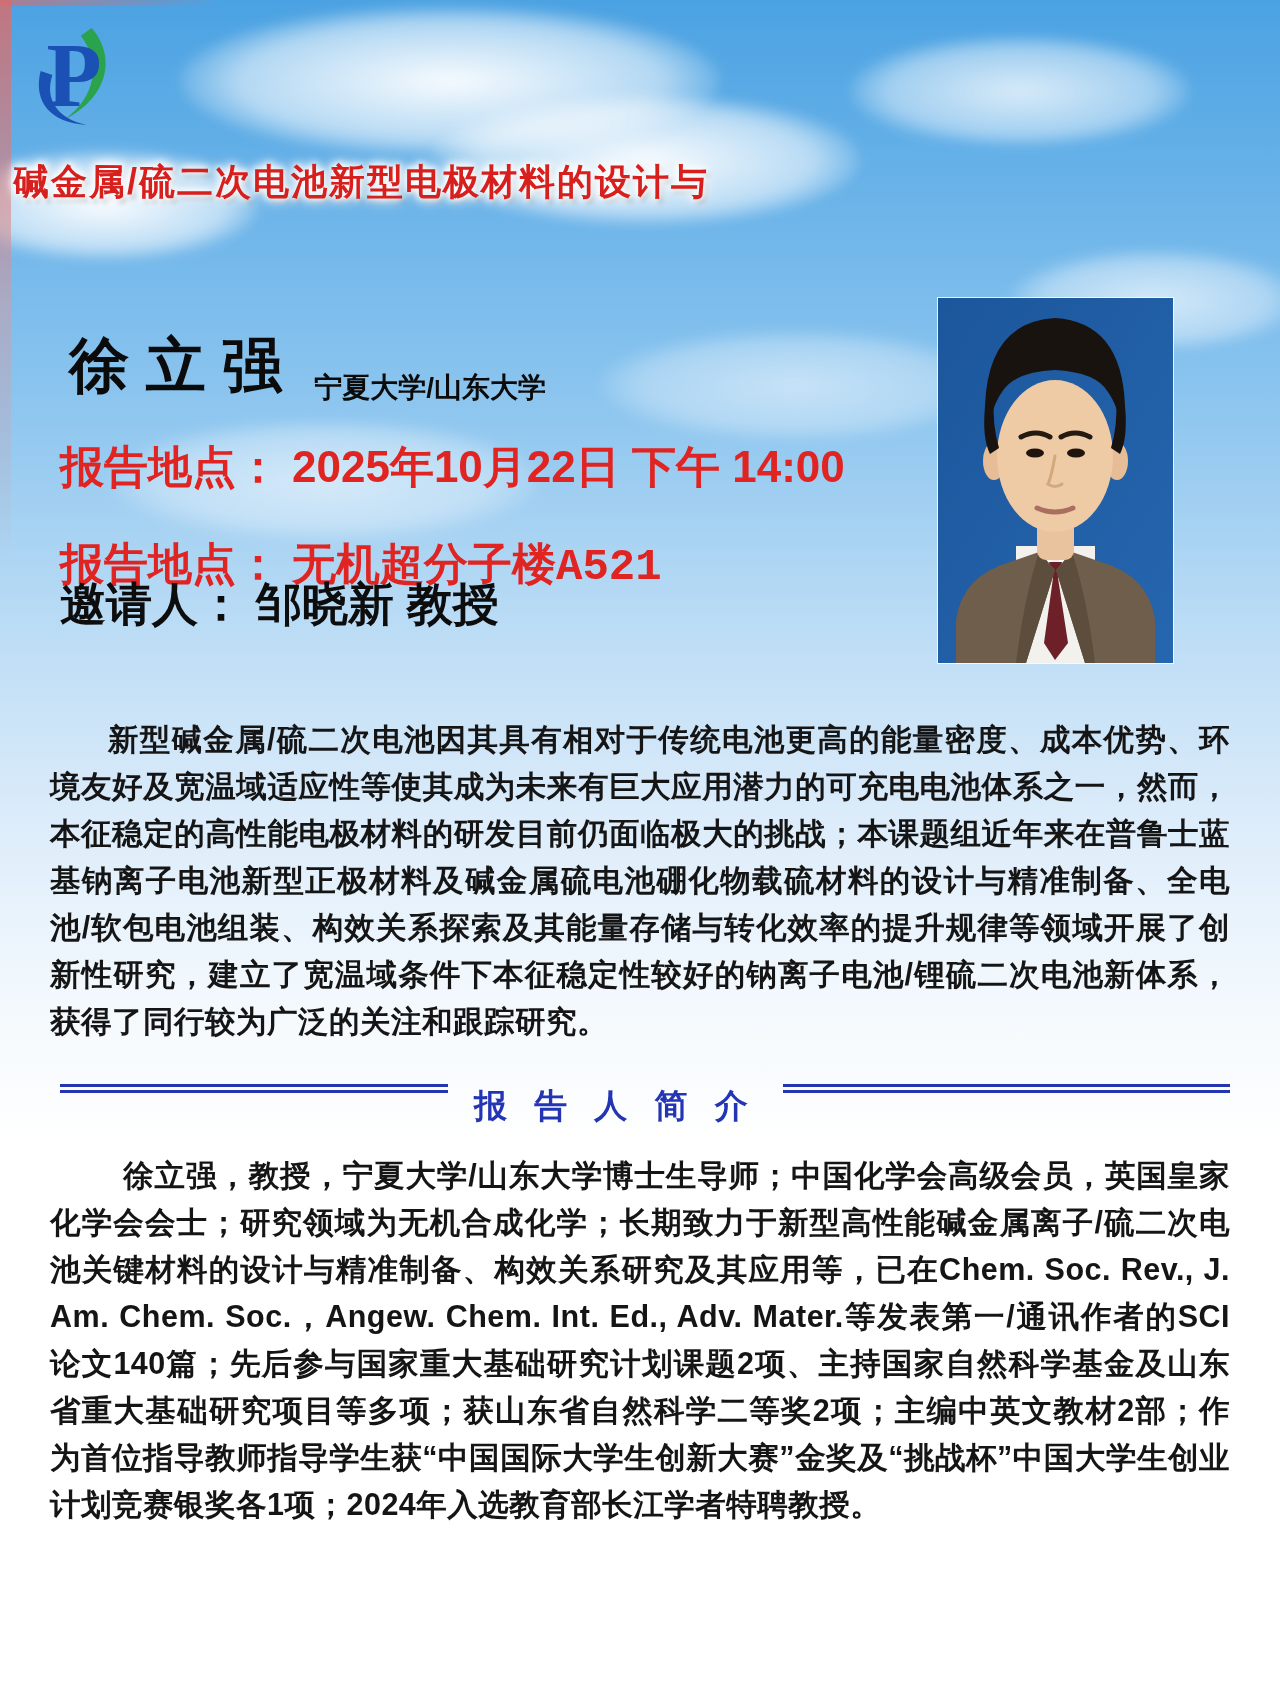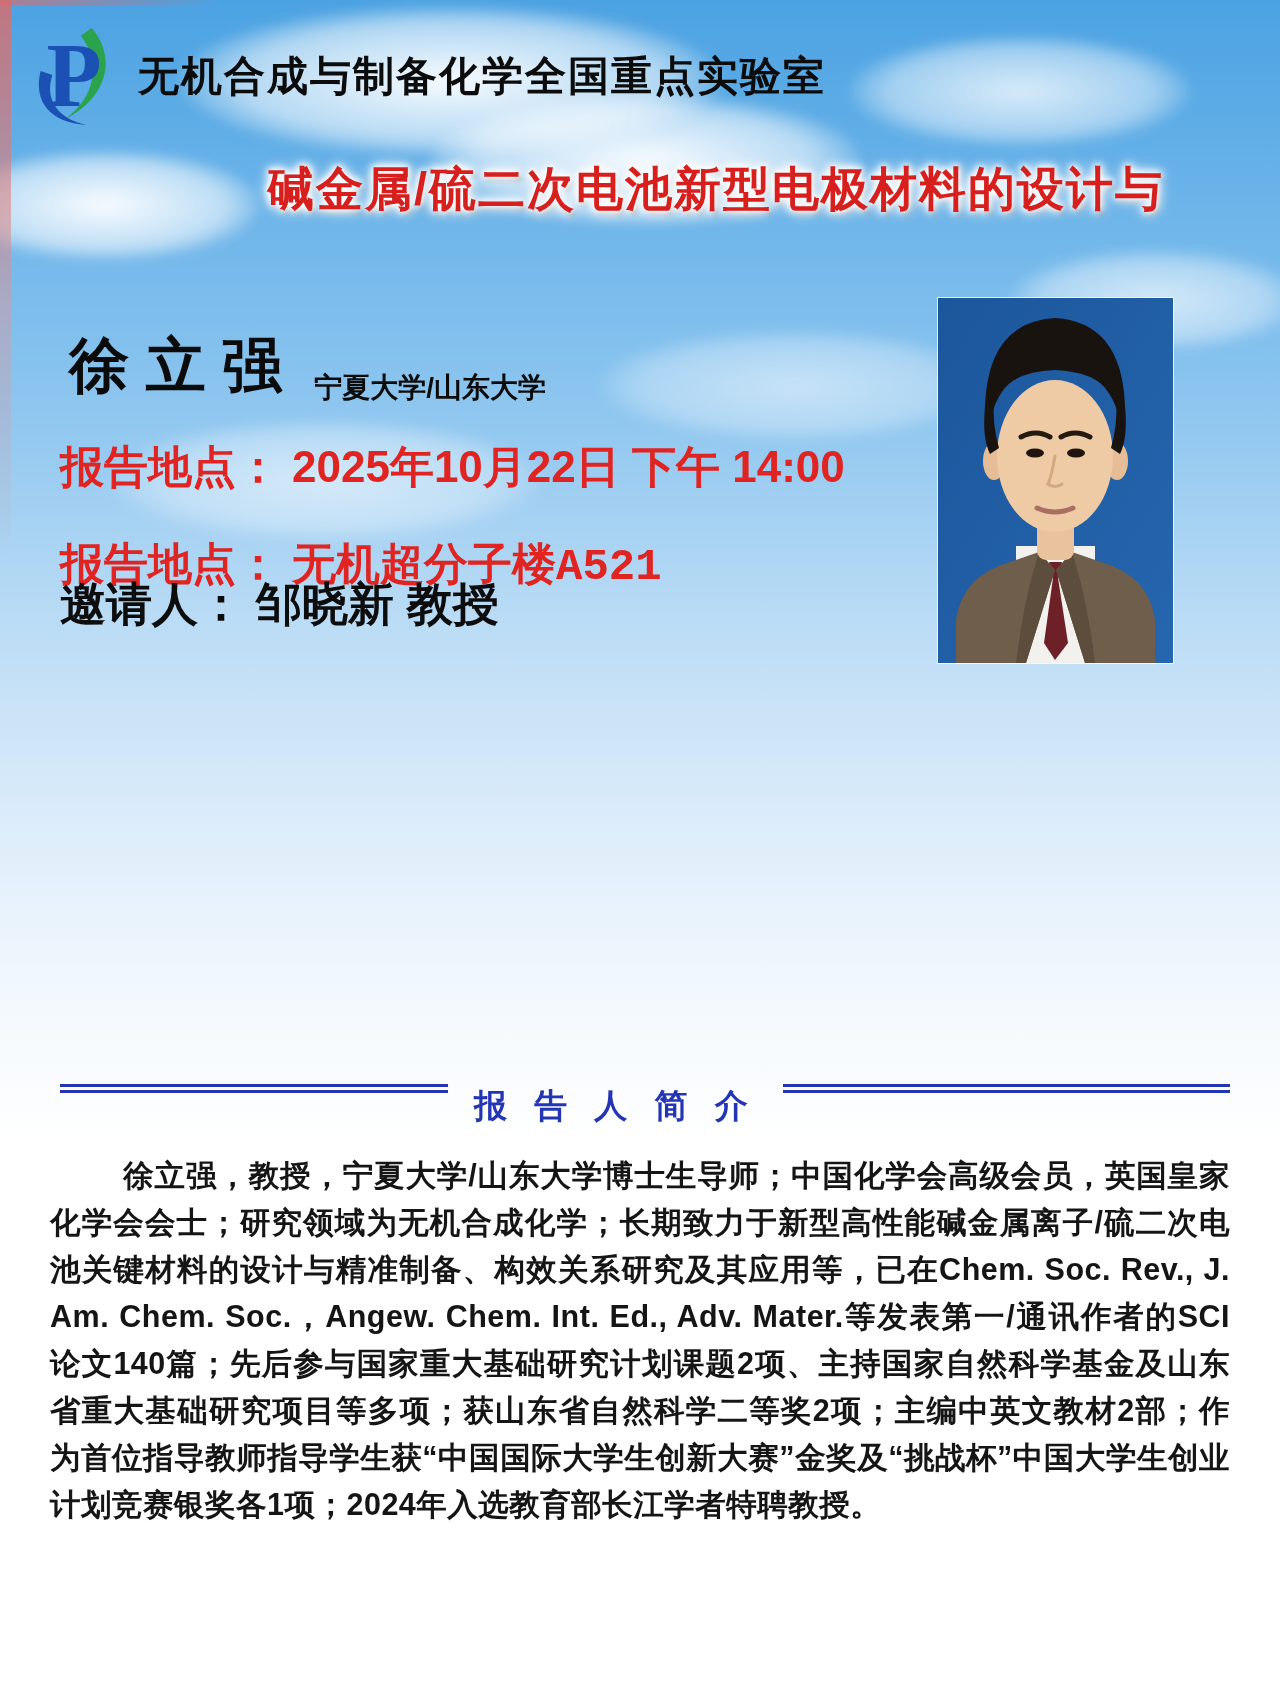--- a/index.html
+++ b/index.html
@@ -22,22 +22,22 @@
     filter:blur(6px);}
   .edge-strip{position:absolute;left:0;top:0;width:11px;height:560px;
     background:linear-gradient(180deg, rgba(213,110,110,.85), rgba(224,150,150,.45) 55%, rgba(230,180,180,0));}
   .edge-strip-top{position:absolute;left:0;top:0;width:220px;height:6px;
     background:linear-gradient(90deg, rgba(213,110,110,.7), rgba(230,180,180,0));}
 
   .header{position:absolute;top:24px;left:30px;display:flex;align-items:center;}
   .logo{width:88px;height:104px;flex:0 0 auto;}
   .lab-name{margin-left:20px;font-size:41px;font-weight:900;color:#0c0c0c;letter-spacing:2px;}
 
-  .title{position:absolute;left:4px;width:1160px;text-align:right;
-    font-size:47px;font-weight:900;color:var(--title-red);
+  .title{position:absolute;left:13px;width:1160px;text-align:left;
+    font-size:36px;font-weight:900;color:var(--title-red);
     text-shadow:0 0 6px #fff,0 0 8px #fff,0 0 12px #fff,0 0 16px #fff,3px 4px 4px rgba(90,90,90,.45);
     letter-spacing:2px;}
   .title.line1{top:158px;}
   .title.line2{top:242px;}
 
   .speaker{position:absolute;top:326px;left:69px;display:flex;align-items:flex-end;}
   .speaker-name{font-size:60px;font-weight:900;color:#0b0b0b;}
   .speaker-aff{font-size:28px;font-weight:800;color:#0b0b0b;margin-left:32px;}
 
   .info-line{position:absolute;left:60px;font-weight:800;white-space:nowrap;}
@@ -79,21 +79,20 @@
 
   <div class="edge-strip"></div>
   <div class="edge-strip-top"></div>
 
   <header class="header">
     <svg class="logo" viewBox="0 0 88 106" aria-hidden="true">
       <path d="M62,4 C85,30 83,72 35,97 C66,74 72,40 51,12 Z" fill="#2ba24c"></path>
       <path d="M10,48 C2,79 20,101 57,103 C26,96 14,76 22,52 Z" fill="#1b50b4"></path>
       <text x="16" y="84" font-family="'Liberation Serif',serif" font-size="92" font-weight="bold" fill="#1b50b4">P</text>
     </svg>
-    <div class="lab-name">无机合成与制备化学全国重点实验室</div>
   </header>
 
   <div class="title line1">碱金属/硫二次电池新型电极材料的设计与</div>
 
   <div class="speaker">
     <span class="speaker-name">徐 立 强</span>
     <span class="speaker-aff">宁夏大学/山东大学</span>
   </div>
 
   <div class="info-line red info-time">
@@ -142,20 +141,21 @@
     <path d="M187,108 Q190,140 182,156 L173,150 Q180,126 178,100 Z" fill="#191310"></path>
 
     <path d="M83,139 Q98,131 112,139" stroke="#241a12" stroke-width="5" fill="none" stroke-linecap="round"></path>
     <path d="M123,139 Q137,131 152,139" stroke="#241a12" stroke-width="5" fill="none" stroke-linecap="round"></path>
     <ellipse cx="97" cy="155" rx="9" ry="4.5" fill="#20150e"></ellipse>
     <ellipse cx="138" cy="155" rx="9" ry="4.5" fill="#20150e"></ellipse>
     <path d="M117,158 Q113,180 110,186 Q117,191 124,186" stroke="#d2a87e" stroke-width="3" fill="none" stroke-linecap="round"></path>
     <path d="M99,210 Q117,218 135,210" stroke="#a96f60" stroke-width="5" fill="none" stroke-linecap="round"></path>
   </svg>
 
+  <p class="para abstract">新型碱金属/硫二次电池因其具有相对于传统电池更高的能量密度、成本优势、环境友好及宽温域适应性等使其成为未来有巨大应用潜力的可充电电池体系之一，然而，本征稳定的高性能电极材料的研发目前仍面临极大的挑战；本课题组近年来在普鲁士蓝基钠离子电池新型正极材料及碱金属硫电池硼化物载硫材料的设计与精准制备、全电池/软包电池组装、构效关系探索及其能量存储与转化效率的提升规律等领域开展了创新性研究，建立了宽温域条件下本征稳定性较好的钠离子电池/锂硫二次电池新体系，获得了同行较为广泛的关注和跟踪研究。</p>
 
   <div class="divider">
     <span class="dl dl-left"></span>
     <span class="d-title">报 告 人 简 介</span>
     <span class="dl dl-right"></span>
   </div>
 
   <p class="para bio">徐立强，教授，宁夏大学/山东大学博士生导师；中国化学会高级会员，英国皇家化学会会士；研究领域为无机合成化学；长期致力于新型高性能碱金属离子/硫二次电池关键材料的设计与精准制备、构效关系研究及其应用等，已在Chem. Soc. Rev., J. Am. Chem. Soc.，Angew. Chem. Int. Ed., Adv. Mater.等发表第一/通讯作者的SCI论文140篇；先后参与国家重大基础研究计划课题2项、主持国家自然科学基金及山东省重大基础研究项目等多项；获山东省自然科学二等奖2项；主编中英文教材2部；作为首位指导教师指导学生获“中国国际大学生创新大赛”金奖及“挑战杯”中国大学生创业计划竞赛银奖各1项；2024年入选教育部长江学者特聘教授。</p>
 
 </div>

